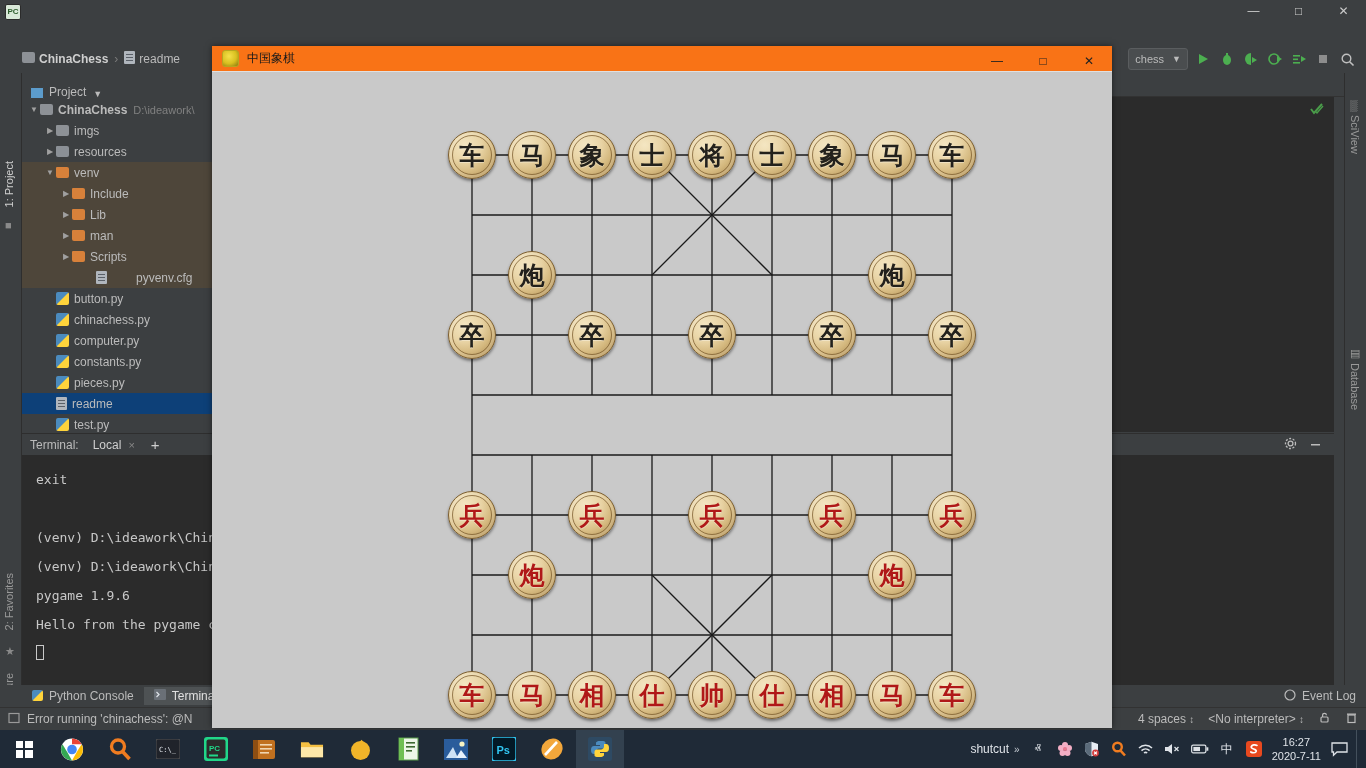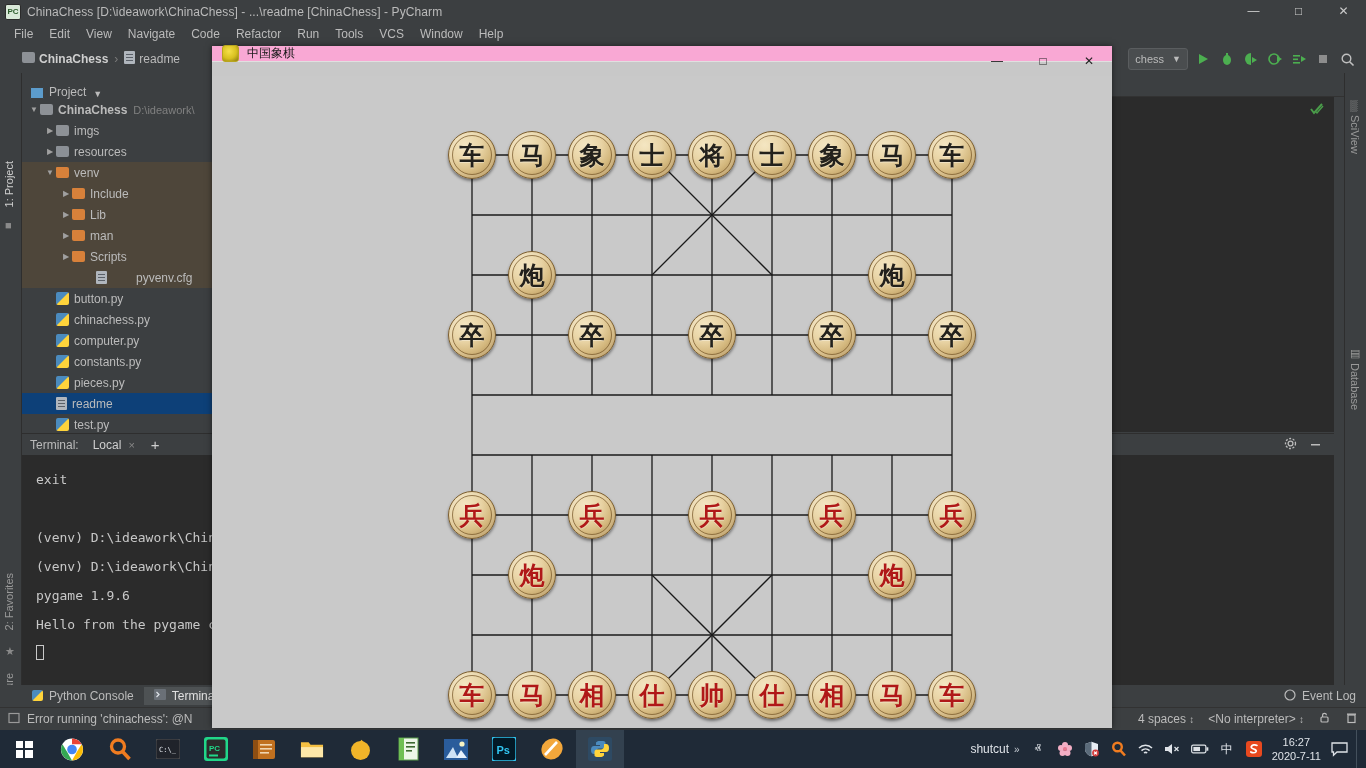--- a/index.html
+++ b/index.html
@@ -131,22 +131,22 @@
     position: absolute; right: 0; top: 73px; width: 22px; height: 612px;
     background: #3c3f41; border-left: 1px solid #2e2e2e;
   }
 
   
   .chess-win {
     position: absolute; left: 212px; top: 46px; width: 900px; height: 682px;
     background: #c8c8c8; box-shadow: 0 0 6px rgba(0,0,0,.5);
   }
   .chess-title {
-    position: absolute; left: 0; top: 0; width: 900px; height: 16px;
-    background: #f9a8d4; display: flex; align-items: center; border-bottom: 1px solid #e0e0e0;
+    position: absolute; left: 0; top: 0; width: 900px; height: 26px;
+    background: #f97316; display: flex; align-items: center; border-bottom: 1px solid #e0e0e0;
   }
   .chess-title .app-ic {
     width: 17px; height: 17px; margin-left: 10px; margin-right: 8px; border-radius: 3px;
     background: radial-gradient(circle at 40% 35%, #f5e04a 0%, #d9c020 55%, #8a7a10 100%);
     border: 1px solid #b8a520;
   }
   .chess-title .t { font-size: 12px; color: #1a1a1a; }
   .cw-btns { position: absolute; right: 0; top: 0; height: 30px; display: flex; }
   .cw-btn { width: 46px; height: 30px; display:flex; align-items:center; justify-content:center; color: #222; font-size: 12px; }
 
@@ -194,41 +194,27 @@
 </style>
 </head>
 <body>
 
 <div id="root">
 
   <div class="ide">
 
     <div class="titlebar">
       <div class="title-icon">PC</div>
-      <div class="title-text">ChinaChess [D:\ideawork\ChinaChess] - ...\readme [ChinaChess] - PyCharm</div>
       <div class="win-btns">
         <div class="win-btn">—</div>
         <div class="win-btn">□</div>
         <div class="win-btn close">✕</div>
       </div>
     </div>
 
-    <div class="menubar" id="menubar">
-        <div class="menu-item">File</div>
-        <div class="menu-item">Edit</div>
-        <div class="menu-item">View</div>
-        <div class="menu-item">Navigate</div>
-        <div class="menu-item">Code</div>
-        <div class="menu-item">Refactor</div>
-        <div class="menu-item">Run</div>
-        <div class="menu-item">Tools</div>
-        <div class="menu-item">VCS</div>
-        <div class="menu-item">Window</div>
-        <div class="menu-item">Help</div>
-      </div>
 
     <div class="navbar">
       <div class="crumb bold">
         <span class="ic"><i class="folder-ic"></i></span>
         <span>ChinaChess</span>
       </div>
       <span class="crumb-sep">›</span>
       <div class="crumb">
         <span class="ic"><i class="file-ic"></i></span>
         <span>readme</span>

